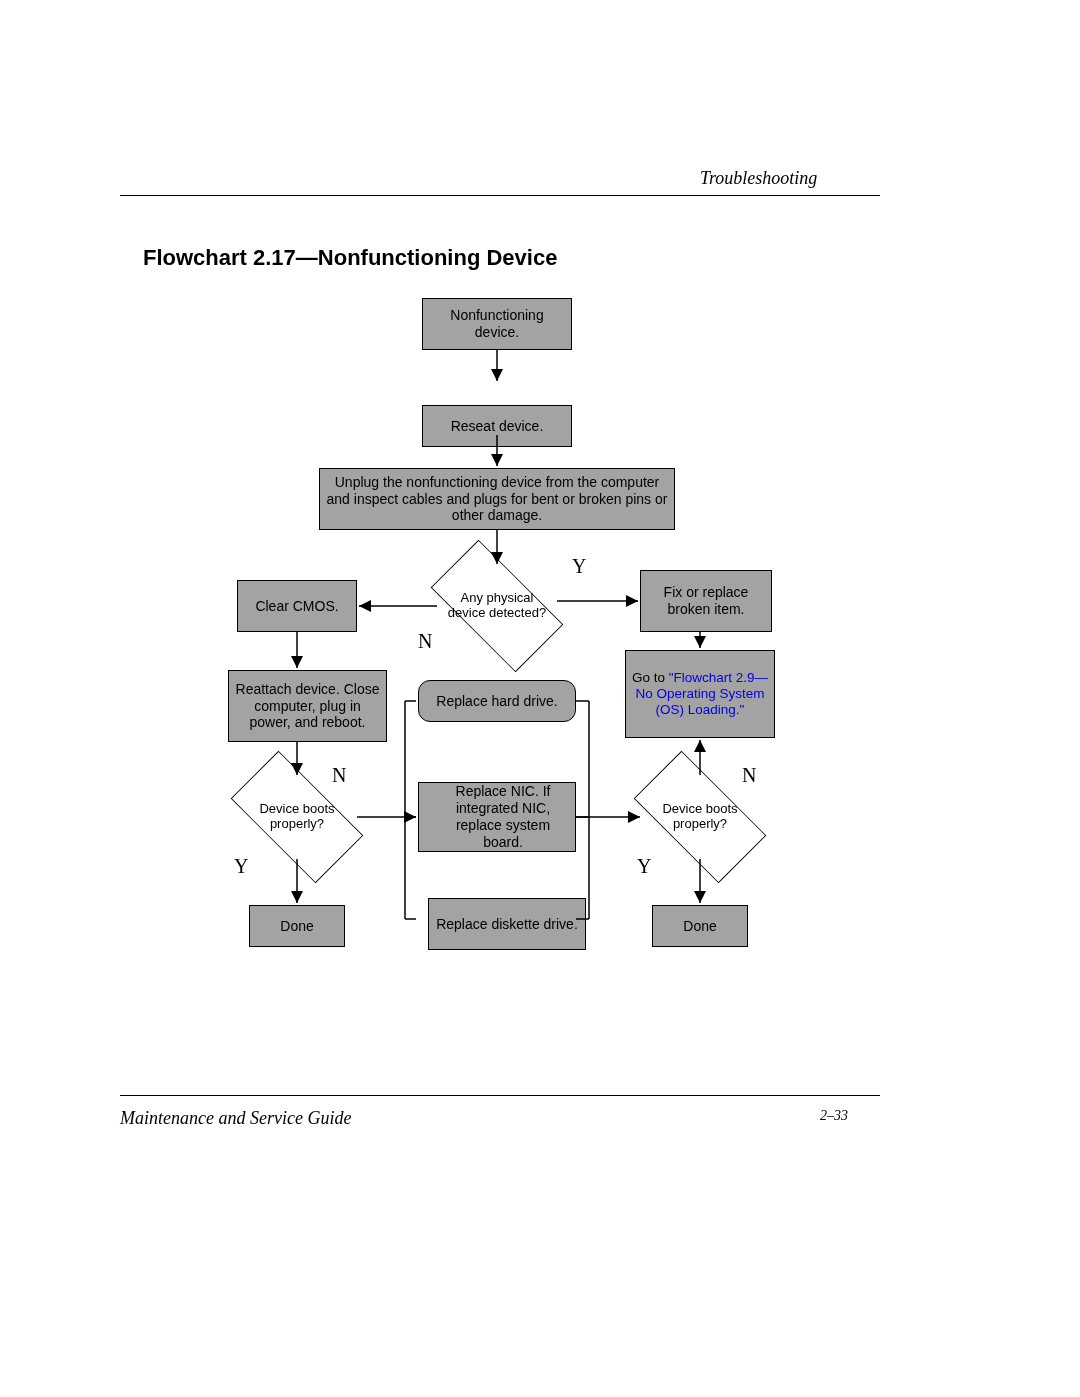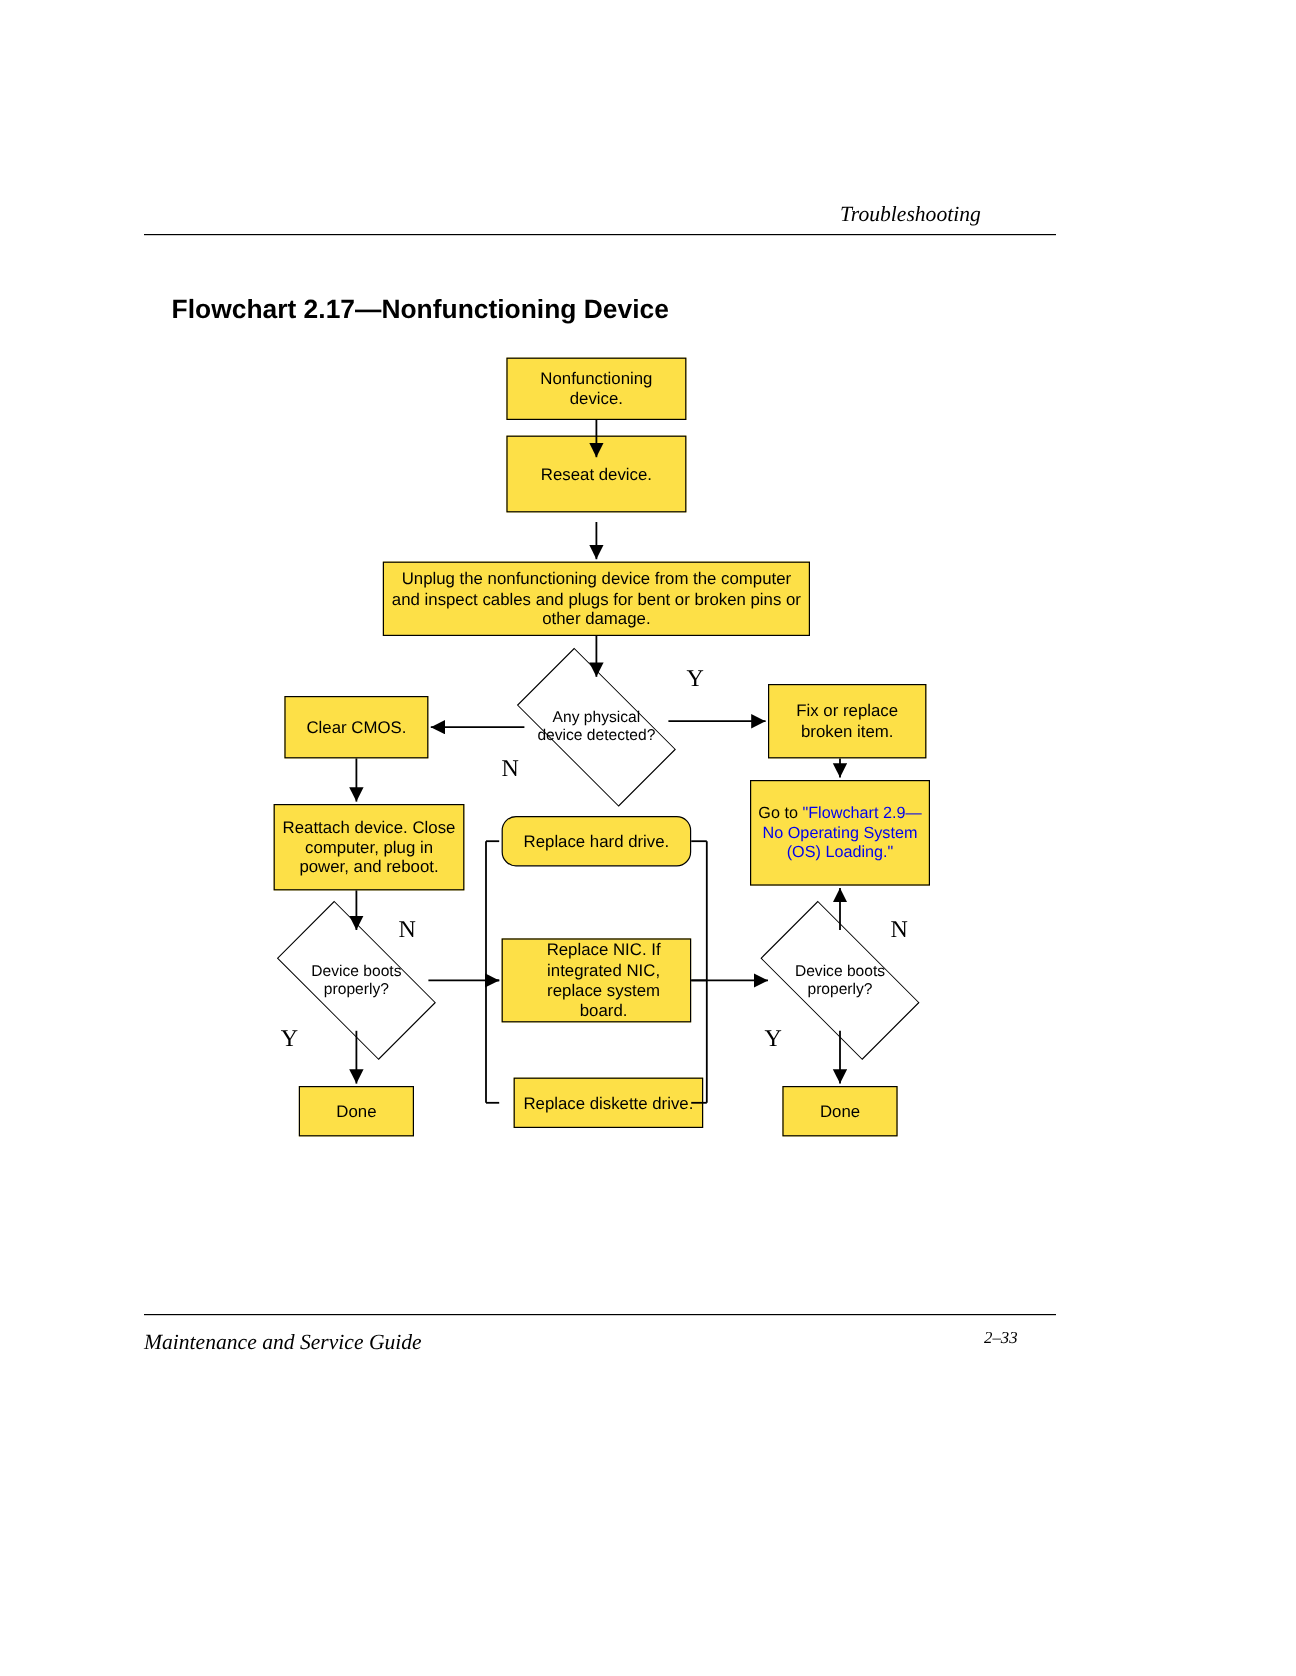--- a/index.html
+++ b/index.html
@@ -4,42 +4,42 @@
 <style>
   html,body{margin:0;padding:0;background:#fff;}
   body{width:1080px;height:1397px;position:relative;font-family:Arial,Helvetica,sans-serif;color:#000;}
   .page{position:absolute;left:100px;top:100px;width:880px;height:1180px;}
   .rule-top{position:absolute;left:120px;top:195px;width:760px;border-top:1px solid #000;}
   .rule-bot{position:absolute;left:120px;top:1095px;width:760px;border-top:1px solid #000;}
   .hdr{position:absolute;left:700px;top:168px;font-style:italic;font-family:Georgia,'Times New Roman',serif;font-size:18px;}
   .title{position:absolute;left:120px;top:245px;font-weight:bold;font-size:22px;font-family:Arial,Helvetica,sans-serif;margin-left:23px;}
   .ftr-left{position:absolute;left:120px;top:1108px;font-style:italic;font-family:Georgia,'Times New Roman',serif;font-size:18px;}
   .ftr-right{position:absolute;left:820px;top:1108px;font-style:italic;font-family:Georgia,'Times New Roman',serif;font-size:14px;}
-  .box{position:absolute;border:1.5px solid #000;background:#fde047;display:flex;align-items:center;justify-content:center;text-align:center;font-size:14px;line-height:1.2;padding:4px;box-sizing:border-box;}
+  .box{position:absolute;border:1.5px solid #000;background:#a3a3a3;display:flex;align-items:center;justify-content:center;text-align:center;font-size:14px;line-height:1.2;padding:4px;box-sizing:border-box;}
   .diamond{position:absolute;width:120px;height:90px;}
   .diamond .shape{position:absolute;inset:0;border:1.5px solid #000;transform:rotate(45deg) scale(1,.75);transform-origin:center;background:#fff;}
   .diamond .dtext{position:absolute;inset:0;display:flex;align-items:center;justify-content:center;text-align:center;font-size:13px;line-height:1.15;padding:8px;}
   .lab{position:absolute;font-family:'Times New Roman',serif;font-size:20px;}
   .link{color:#0000ee;}
   svg{position:absolute;left:0;top:0;pointer-events:none;}
   .arrowhead{fill:#000;}
 </style>
 </head>
 <body>
 
 <div class="page"></div>
 <div class="rule-top"></div>
 <div class="rule-bot"></div>
 <div class="hdr">Troubleshooting</div>
 <div class="title">Flowchart 2.17—Nonfunctioning Device</div>
 <div class="ftr-left">Maintenance and Service Guide</div>
 <div class="ftr-right">2–33</div>
 
 <div class="box" style="left:422px;top:298px;width:150px;height:52px;">Nonfunctioning device.</div>
-<div class="box" style="left:422px;top:363px;width:150px;height:64px;">Reseat device.</div>
+<div class="box" style="left:422px;top:405px;width:150px;height:42px;">Reseat device.</div>
 <div class="box" style="left:319px;top:468px;width:356px;height:62px;">Unplug the nonfunctioning device from the computer and inspect cables and plugs for bent or broken pins or other damage.</div>
 
 <div class="box" style="left:237px;top:580px;width:120px;height:52px;">Clear CMOS.</div>
 <div class="diamond" style="left:437px;top:561px;">
   <div class="shape"></div>
   <div class="dtext">Any physical device detected?</div>
 </div>
 <div class="box" style="left:640px;top:570px;width:132px;height:62px;">Fix or replace broken item.</div>
 
 <div class="box" style="left:228px;top:670px;width:159px;height:72px;">Reattach device. Close computer, plug in power, and reboot.</div>
@@ -52,21 +52,21 @@
   <div class="shape"></div>
   <div class="dtext">Device boots properly?</div>
 </div>
 <div class="box" style="left:418px;top:782px;width:158px;height:70px;padding-left:16px;">Replace NIC. If integrated NIC, replace system board.</div>
 <div class="diamond" style="left:640px;top:772px;">
   <div class="shape"></div>
   <div class="dtext">Device boots properly?</div>
 </div>
 
 <div class="box" style="left:249px;top:905px;width:96px;height:42px;">Done</div>
-<div class="box" style="left:428px;top:898px;width:158px;height:42px;">Replace diskette drive.</div>
+<div class="box" style="left:428px;top:898px;width:158px;height:52px;">Replace diskette drive.</div>
 <div class="box" style="left:652px;top:905px;width:96px;height:42px;">Done</div>
 
 <div class="lab" style="left:572px;top:555px;">Y</div>
 <div class="lab" style="left:418px;top:630px;">N</div>
 <div class="lab" style="left:332px;top:764px;">N</div>
 <div class="lab" style="left:234px;top:855px;">Y</div>
 <div class="lab" style="left:742px;top:764px;">N</div>
 <div class="lab" style="left:637px;top:855px;">Y</div>
 
 <svg width="1080" height="1397">

